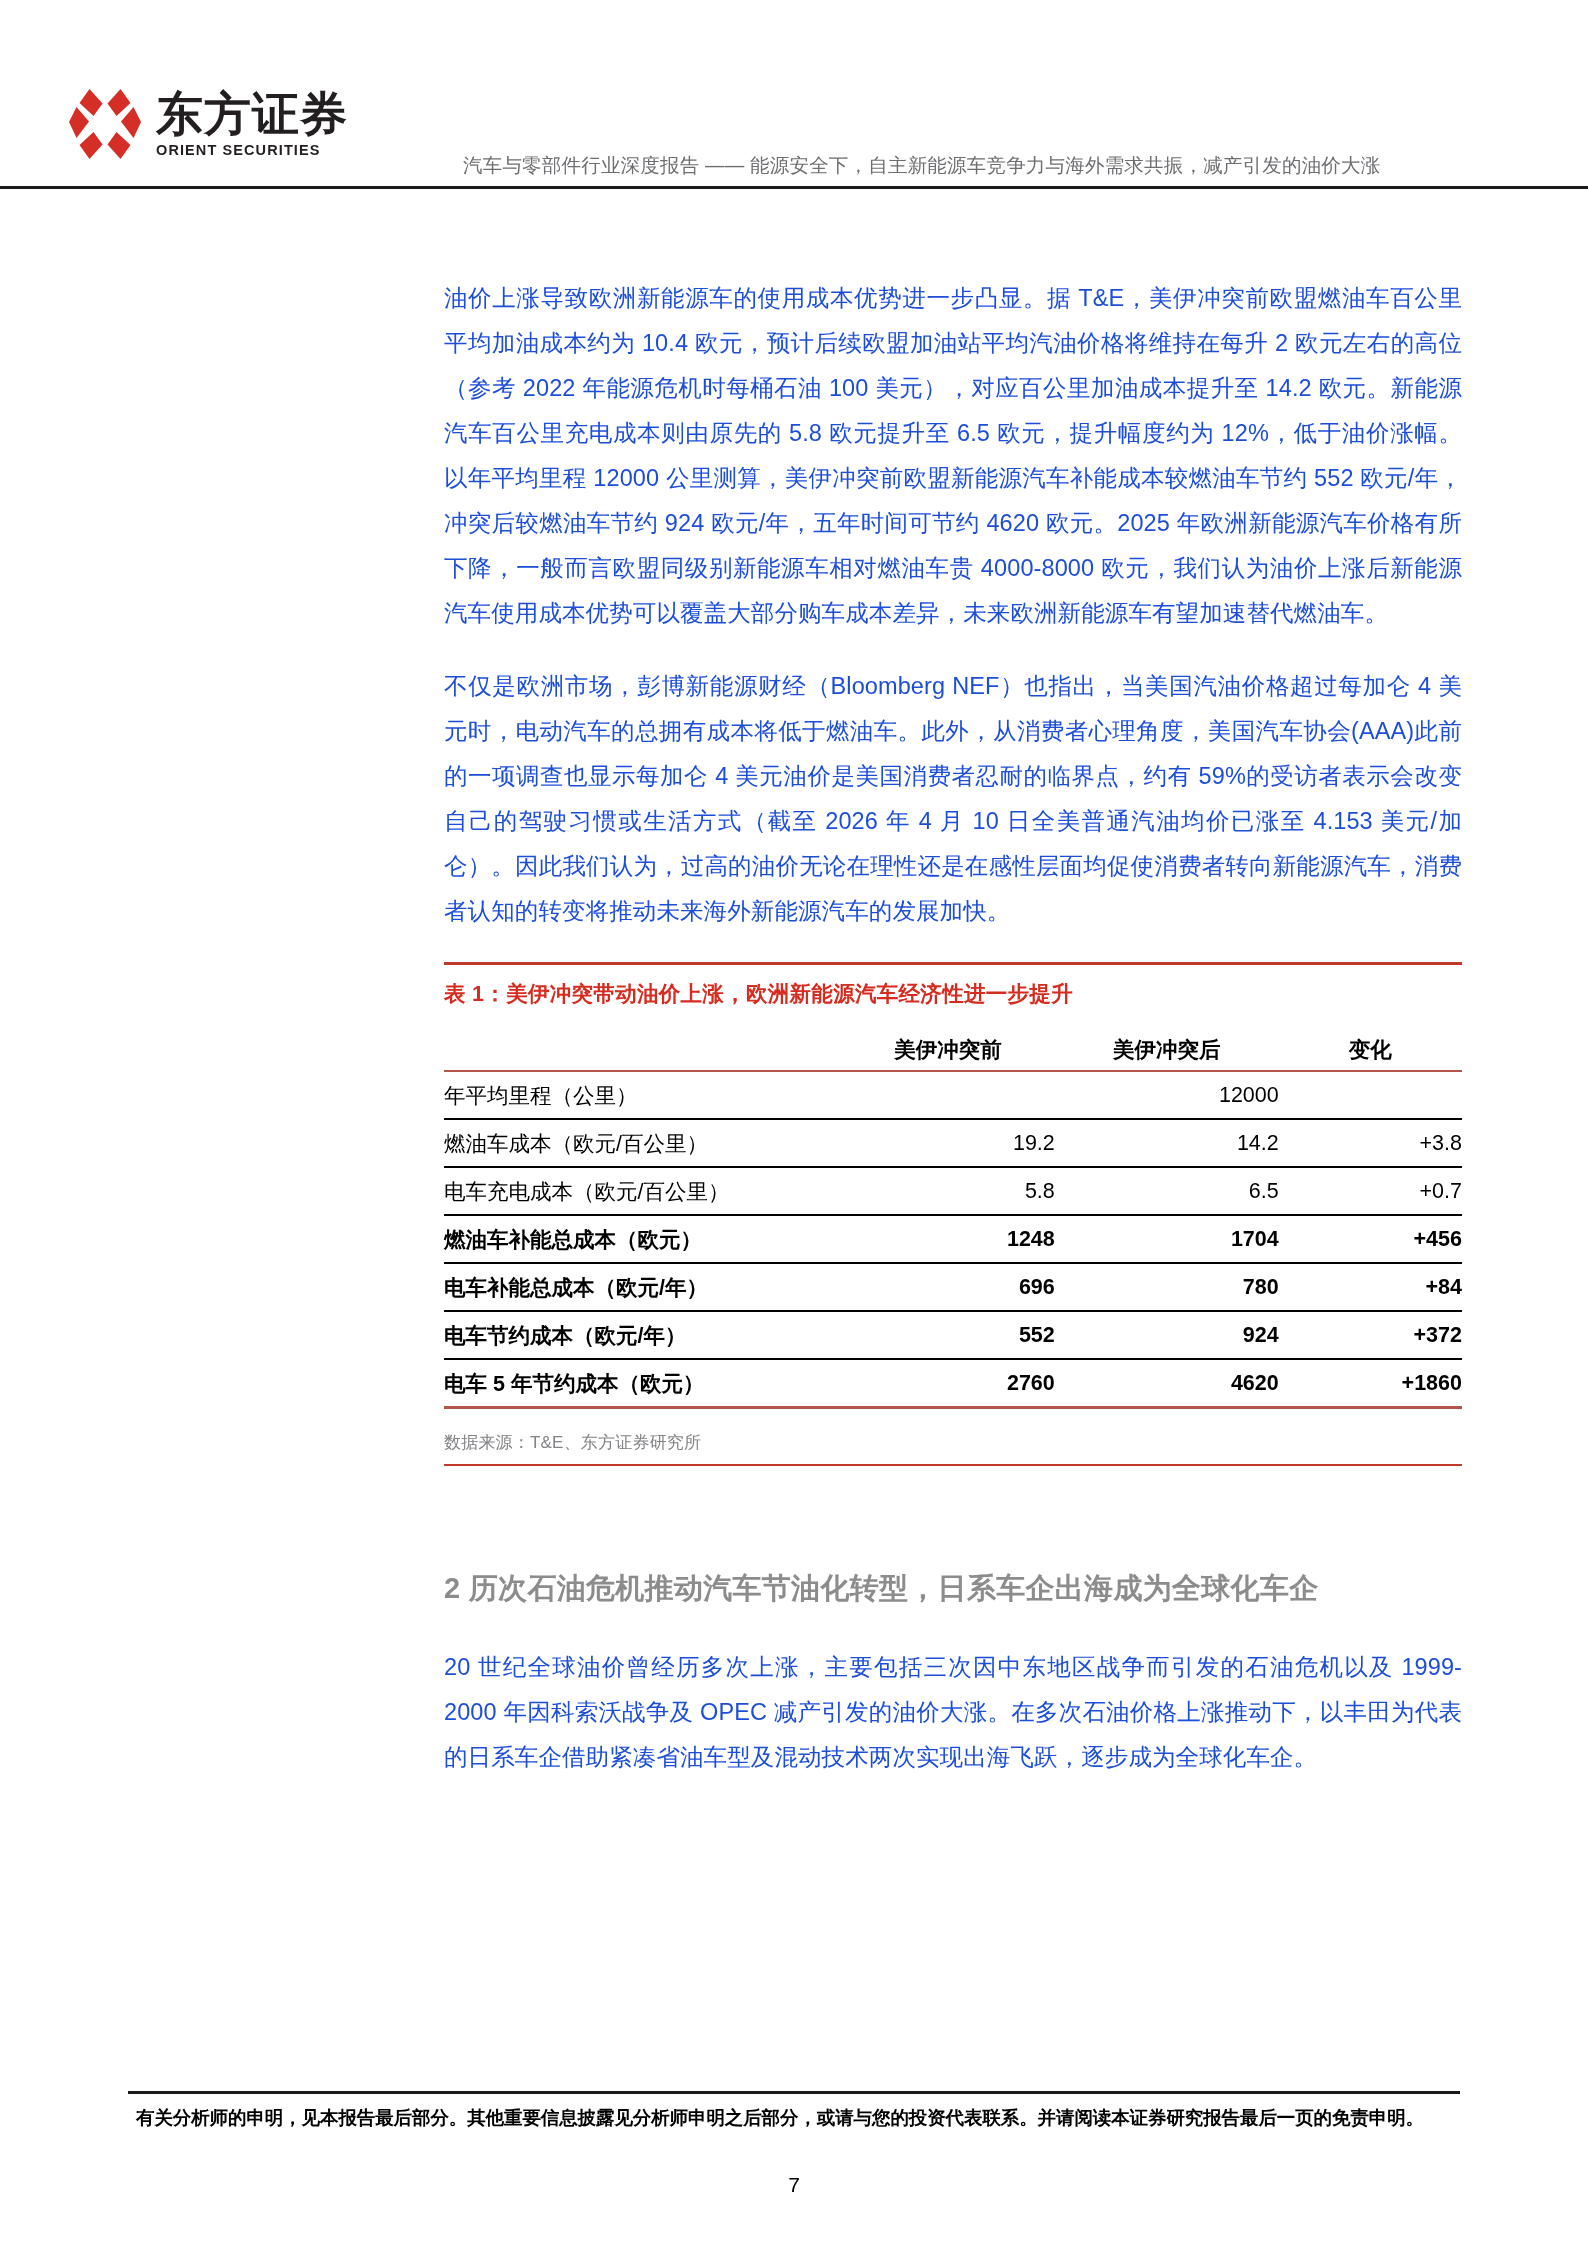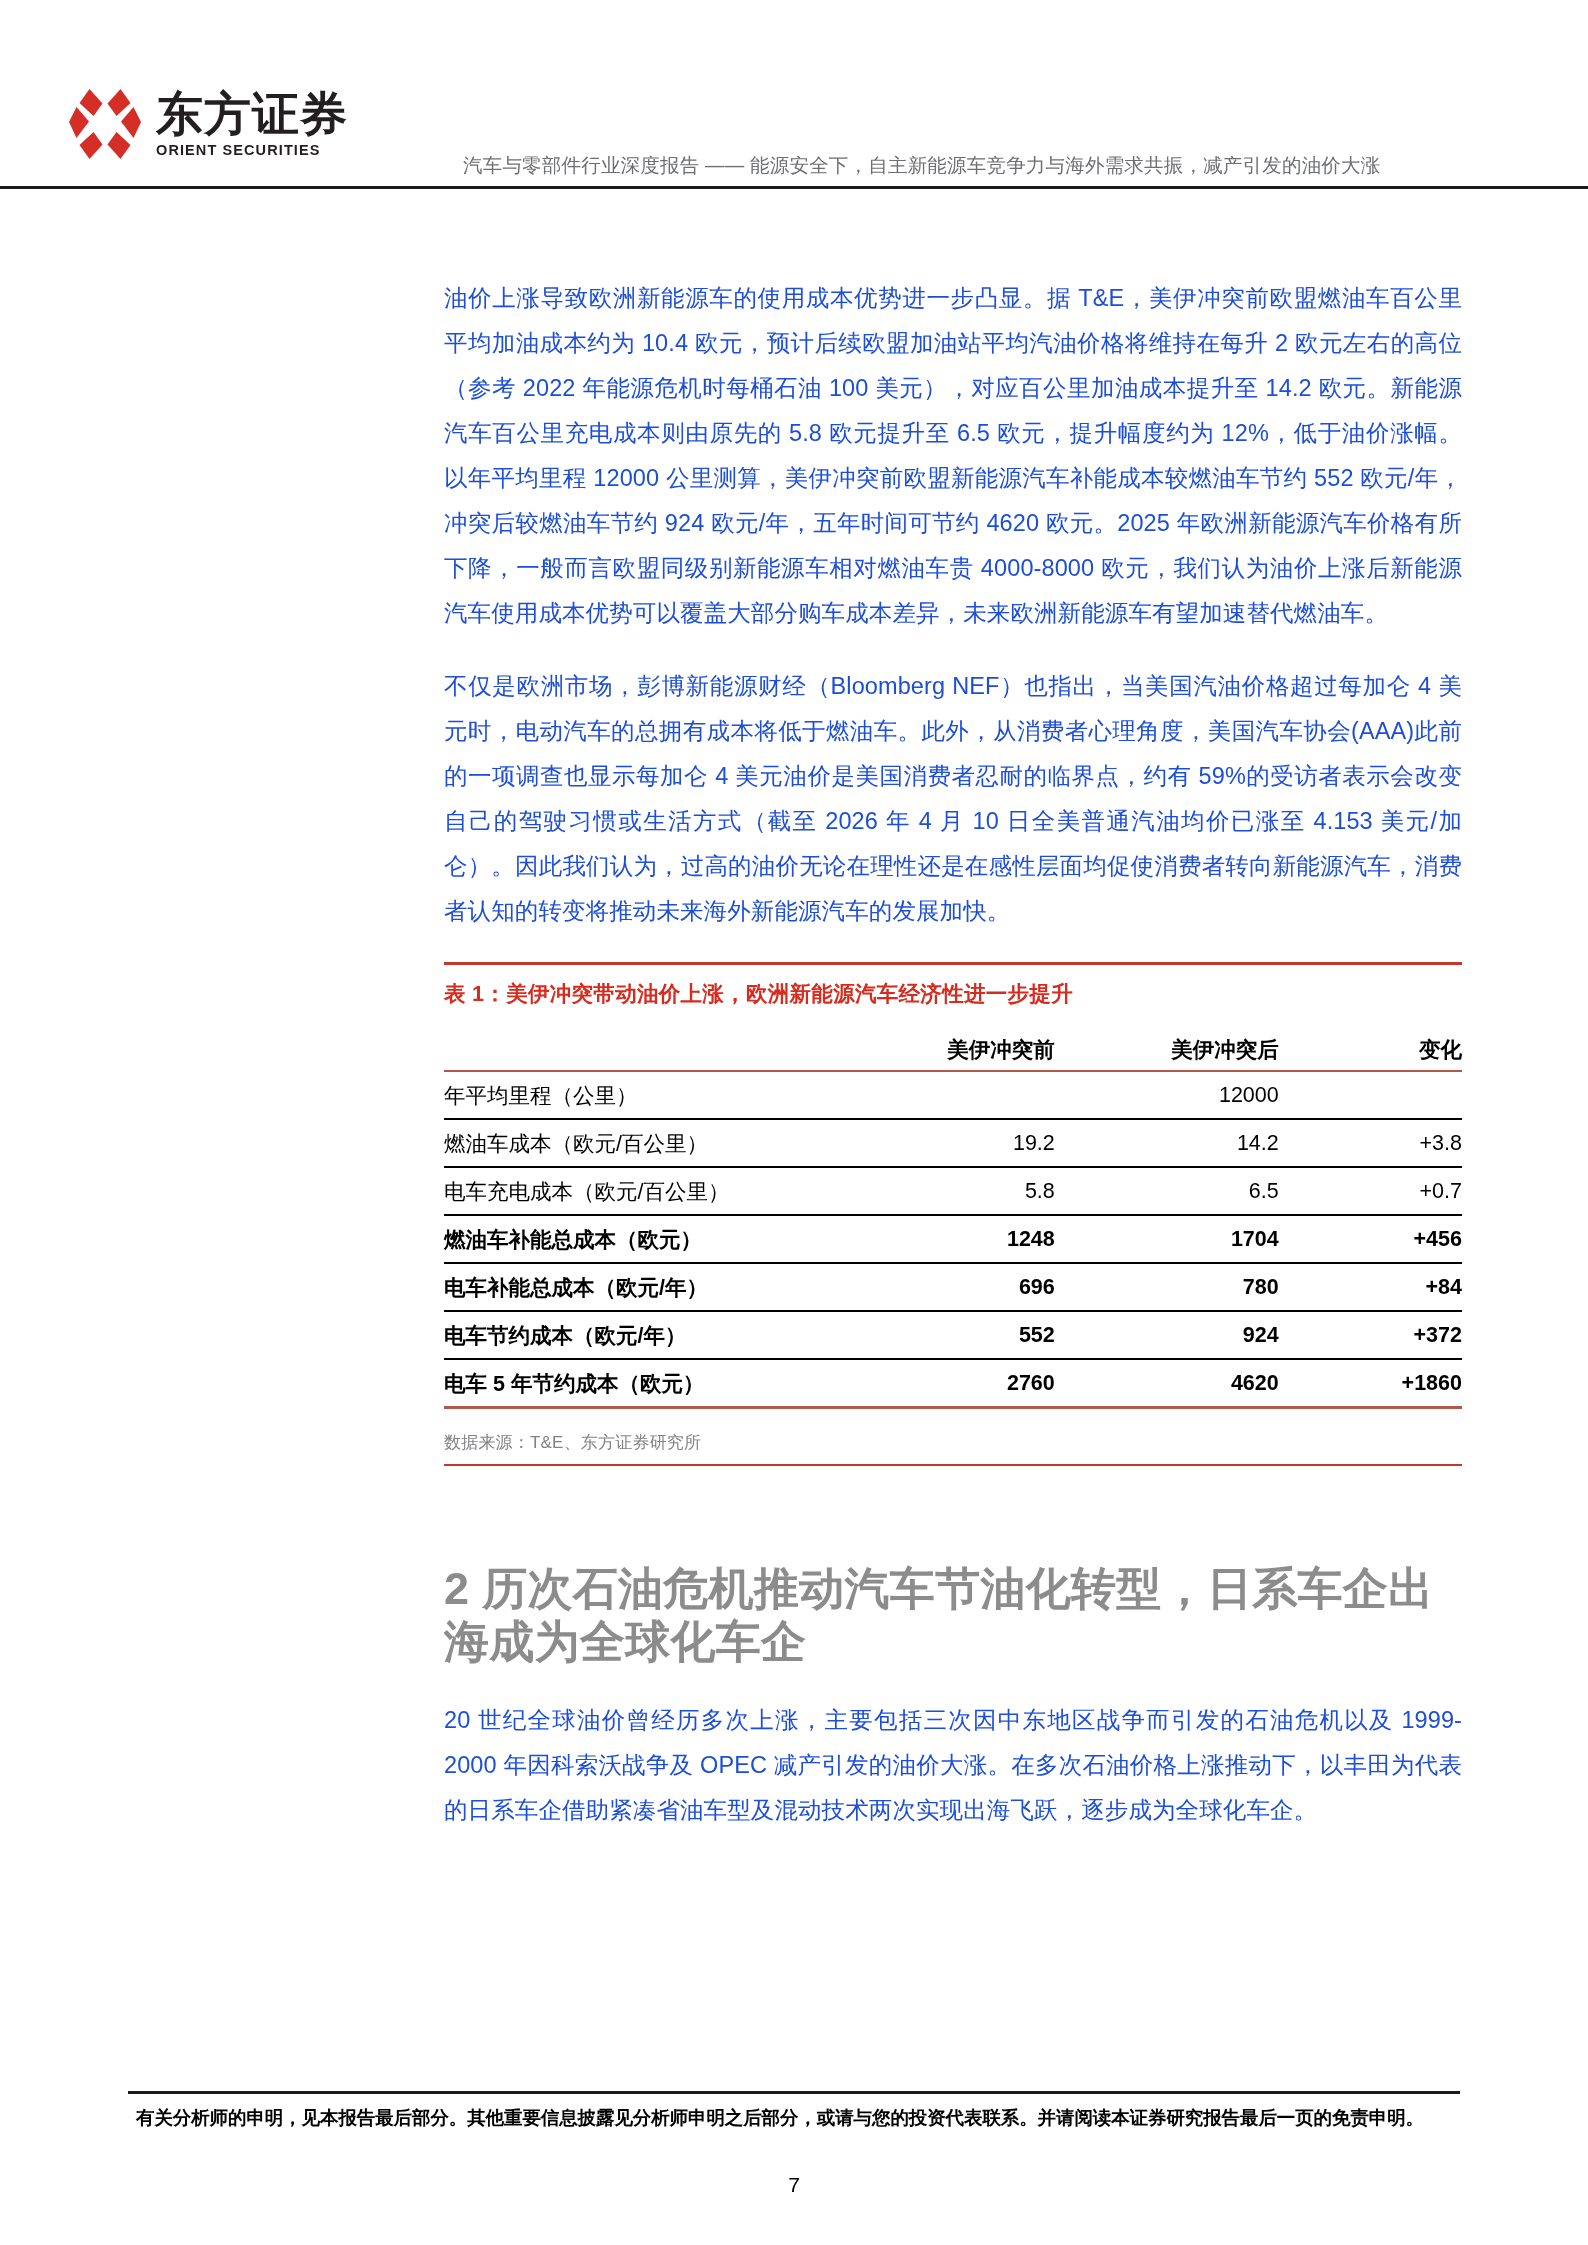--- a/index.html
+++ b/index.html
@@ -124,21 +124,21 @@
   }
   table.data-table th,
   table.data-table td {
     padding: 0;
     vertical-align: middle;
   }
   table.data-table thead th {
     font-weight: 700;
     font-size: 21.5px;
     height: 42px;
-    text-align: right;
+    text-align: center;
     color: #000;
   }
   table.data-table thead th.col-label { text-align: left; }
   table.data-table thead tr { border-bottom: 2.5px solid #b4564b; }
   table.data-table tbody tr { border-bottom: 2.5px solid #000000; }
   table.data-table tbody tr:last-child { border-bottom: 3px solid #b4564b; }
   table.data-table tbody td {
     height: 46px;
     text-align: right;
     font-size: 21.5px;
@@ -162,21 +162,21 @@
   }
   .exhibit-rule-bottom {
     height: 2px;
     background: #c0392b;
     width: 100%;
   }
 
   
   h2.section-heading {
     margin: 96px 0 30px 0;
-    font-size: 45px;
+    font-size: 29px;
     line-height: 53px;
     font-weight: 700;
     color: #8c8c8c;
     letter-spacing: 0.3px;
   }
 
   
   .figure-block {
     margin-top: 24px;
   }

